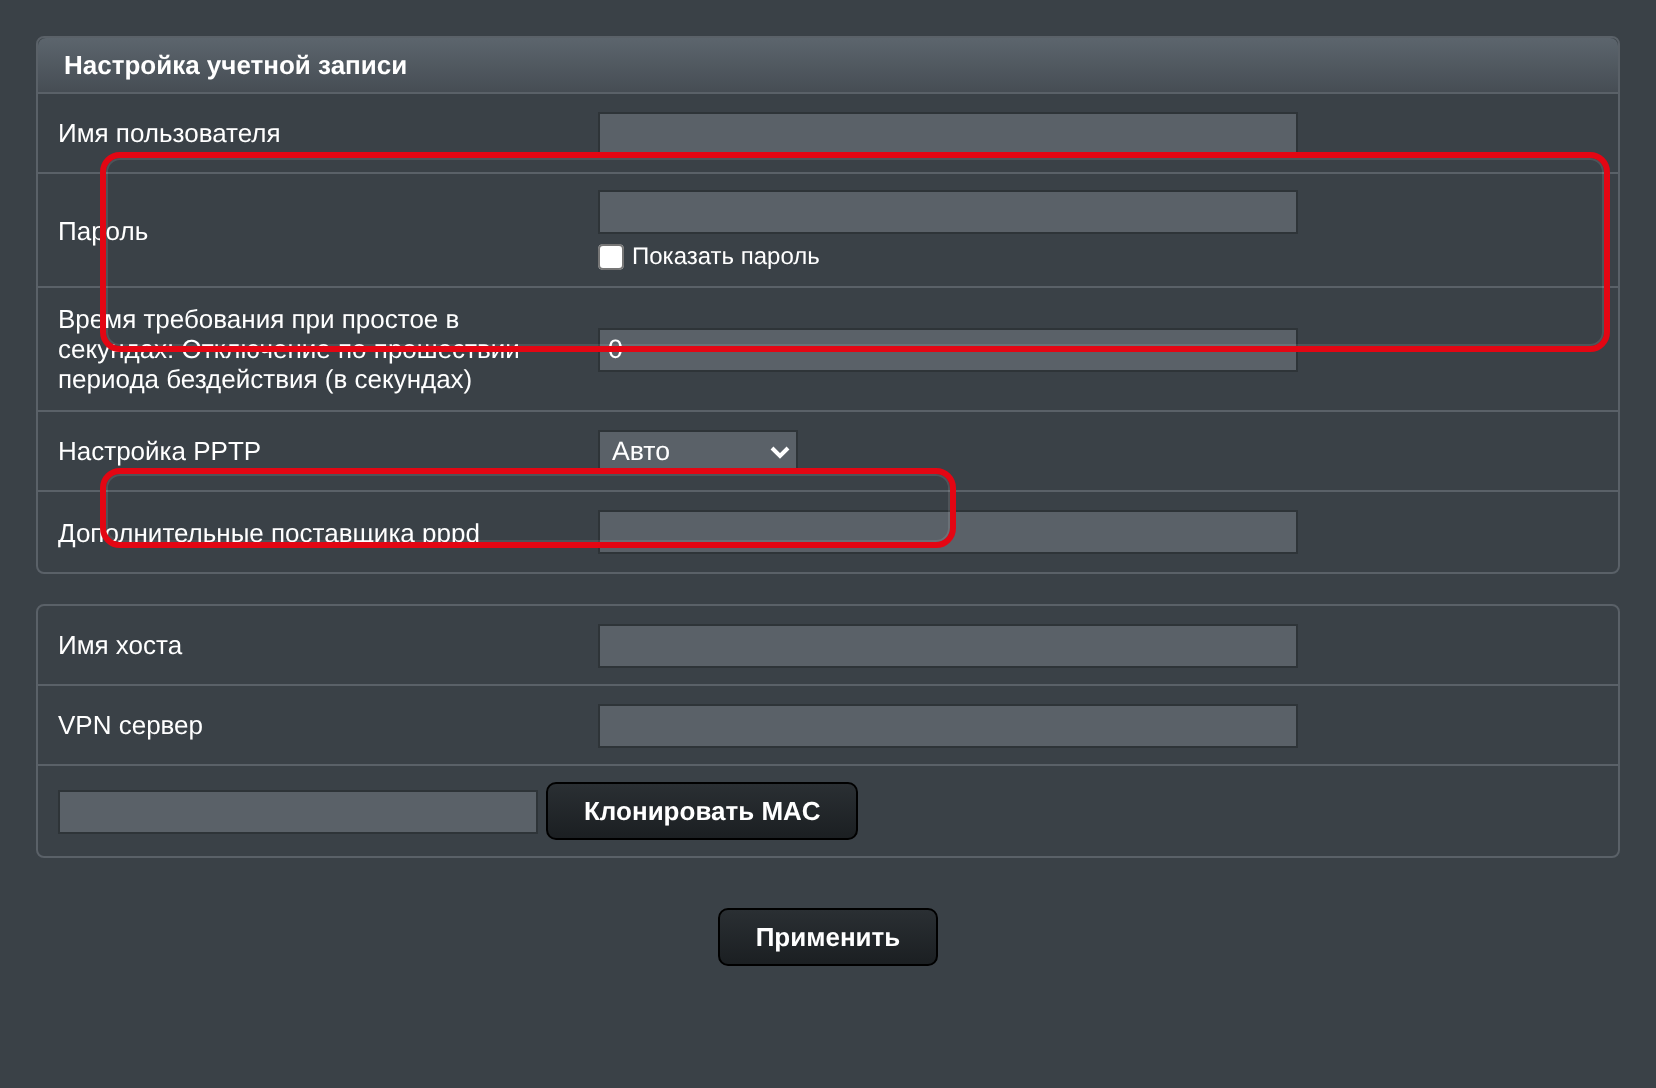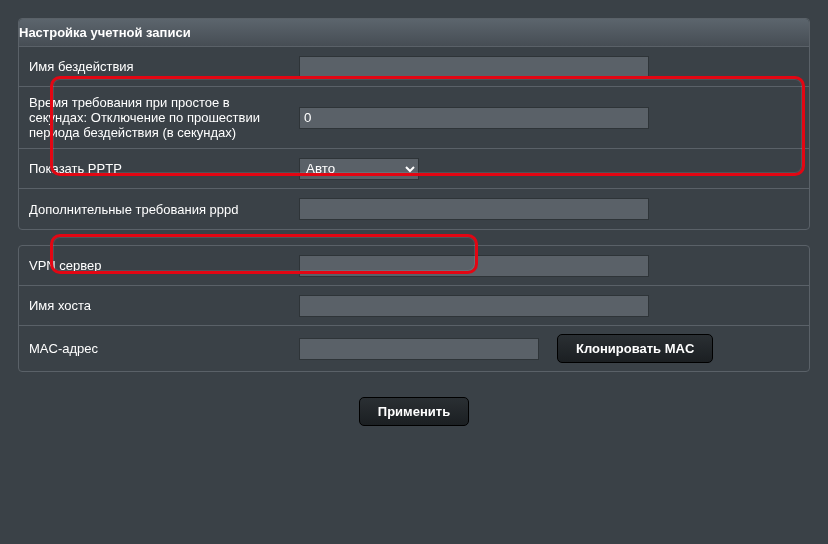--- a/index.html
+++ b/index.html
@@ -14,21 +14,21 @@
     overflow: hidden;
   }
   .panel {
     background: #3a4147;
     border: 1px solid #5a6168;
     border-radius: 4px;
     margin-bottom: 15px;
   }
   .panel-header {
     background: linear-gradient(#5c656d, #464d54);
-    padding: 6px 0;
+    padding: 6px 13px;
     font-weight: bold;
     color: #fff;
     border-bottom: 1px solid #5a6168;
     border-radius: 4px 4px 0 0;
   }
   .row {
     display: flex;
     align-items: center;
     padding: 8px 10px;
     border-bottom: 1px solid #5a6168;
@@ -42,35 +42,35 @@
   }
   .control {
     flex: 1;
     display: flex;
     flex-direction: column;
     gap: 4px;
   }
   .control-row {
     display: flex;
     align-items: center;
-    gap: 18px;
+    gap: 4px;
   }
   input.text-input {
     background: #5a6168;
     border: 1px solid #2e3438;
     height: 22px;
     width: 350px;
     color: #fff;
     padding: 2px 4px;
   }
   select.dropdown {
     background: #5a6168;
     border: 1px solid #2e3438;
     height: 22px;
-    width: 120px;
+    width: 100px;
     color: #fff;
     padding: 0 2px;
   }
   .checkbox-row {
     display: flex;
     align-items: center;
     gap: 4px;
     color: #fff;
     font-size: 12px;
   }
@@ -117,69 +117,78 @@
 </style>
 </head>
 <body>
 
 <div class="container">
 
   <div class="panel">
     <div class="panel-header">Настройка учетной записи</div>
 
     <div class="row">
-      <div class="label">Имя бездействия</div>
-      <div class="control">
-        <input class="text-input" type="text" value="" style="">
-      </div>
-    </div>
-
+      <div class="label">Имя пользователя</div>
+      <div class="control">
+        <input class="text-input" type="text" value="" style="">
+      </div>
+    </div>
+
+    <div class="row">
+      <div class="label">Пароль</div>
+      <div class="control">
+        <input class="text-input" type="password" value="" style="">
+        <div class="checkbox-row">
+          <input type="checkbox" style="">
+          <span>Показать пароль</span>
+        </div>
+      </div>
+    </div>
 
     <div class="row">
       <div class="label">Время требования при простое в секундах: Отключение по прошествии периода бездействия (в секундах)</div>
       <div class="control">
         <input class="text-input" type="text" value="0" style="">
       </div>
     </div>
 
     <div class="row">
-      <div class="label">Показать PPTP</div>
+      <div class="label">Настройка PPTP</div>
       <div class="control">
         <select class="dropdown">
           <option>Авто</option>
         </select>
       </div>
     </div>
 
     <div class="row">
-      <div class="label">Дополнительные требования pppd</div>
+      <div class="label">Дополнительные поставщика pppd</div>
       <div class="control">
         <input class="text-input" type="text" value="" style="">
       </div>
     </div>
   </div>
 
   <div class="panel">
 
     <div class="row">
+      <div class="label">Имя хоста</div>
+      <div class="control">
+        <input class="text-input" type="text" value="" style="">
+      </div>
+    </div>
+
+    <div class="row">
       <div class="label">VPN сервер</div>
       <div class="control">
         <input class="text-input" type="text" value="" style="">
       </div>
     </div>
 
     <div class="row">
-      <div class="label">Имя хоста</div>
-      <div class="control">
-        <input class="text-input" type="text" value="" style="">
-      </div>
-    </div>
-
-    <div class="row">
-      <div class="label">MAC-адрес</div>
       <div class="control">
         <div class="control-row">
           <input class="text-input" style="width: 240px;" type="text" value="">
           <button class="btn">Клонировать MAC</button>
         </div>
       </div>
     </div>
   </div>
 
   <div class="apply-wrap">

